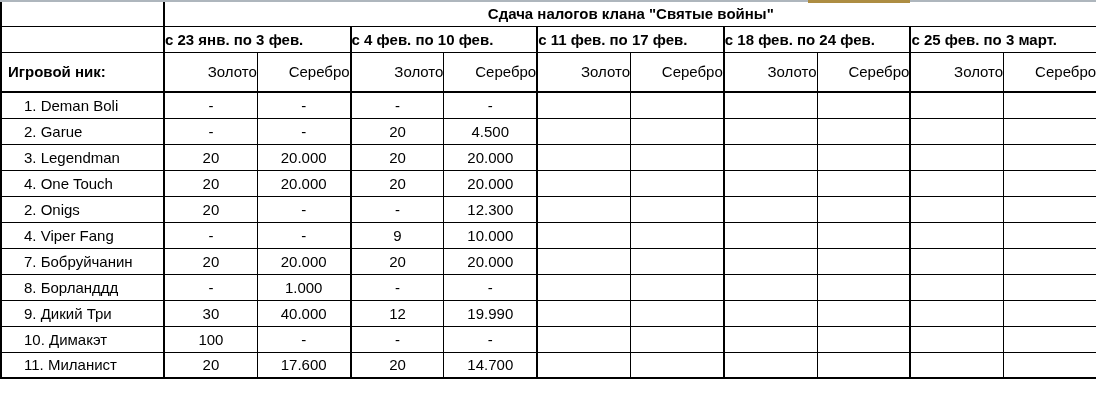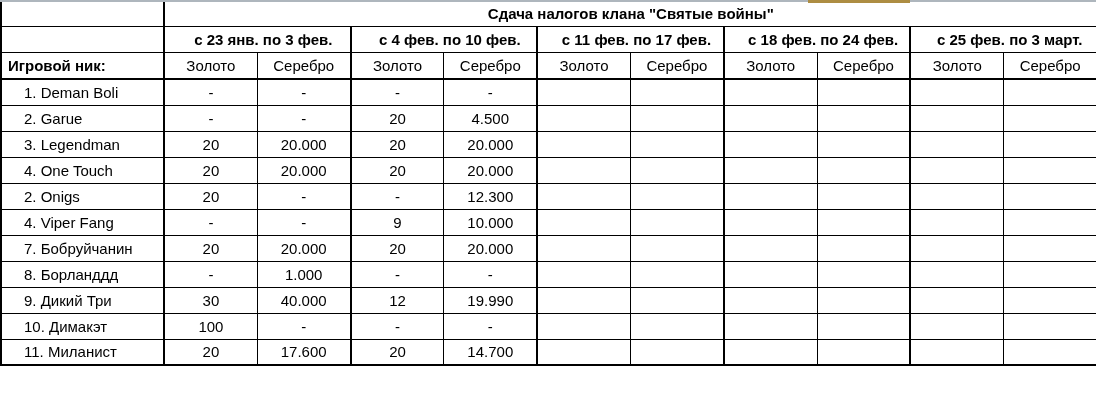--- a/index.html
+++ b/index.html
@@ -40,29 +40,29 @@
     border-bottom: 1px solid #000;
     padding: 0;
     font-size: 15px;
     line-height: 1;
     white-space: nowrap;
     overflow: hidden;
     vertical-align: middle;
   }
   tr.r-title  { height: 24px; }
   tr.r-periods{ height: 26px; }
-  tr.r-metals { height: 27px; }
+  tr.r-metals { height: 40px; }
   tbody tr    { height: 26px; }
 
   td.corner { border-right: 2px solid #000; }
   td.title  { font-weight: bold; text-align: center; font-size: 15px; }
-  td.period { font-weight: bold; text-align: center; border-right: 2px solid #000; padding-left: 12px; }
+  td.period { font-weight: bold; text-align: left; border-right: 2px solid #000; }
   tr.r-metals td { border-bottom: 2px solid #000; }
   td.nick-h { font-weight: bold; text-align: left; padding-left: 6px; border-right: 2px solid #000; }
-  td.mh { text-align: center; margin-left: 7px; }
+  td.mh { text-align: right; margin-left: 7px; }
   td.ge { border-right: 2px solid #000; }
   td.name { text-align: left; padding-left: 22px; border-right: 2px solid #000; }
   td.v { text-align: center; }
 </style>
 </head>
 <body>
 
 <div class="screen">
   <div class="top-strip"></div>
   <div class="top-strip-accent"></div>

